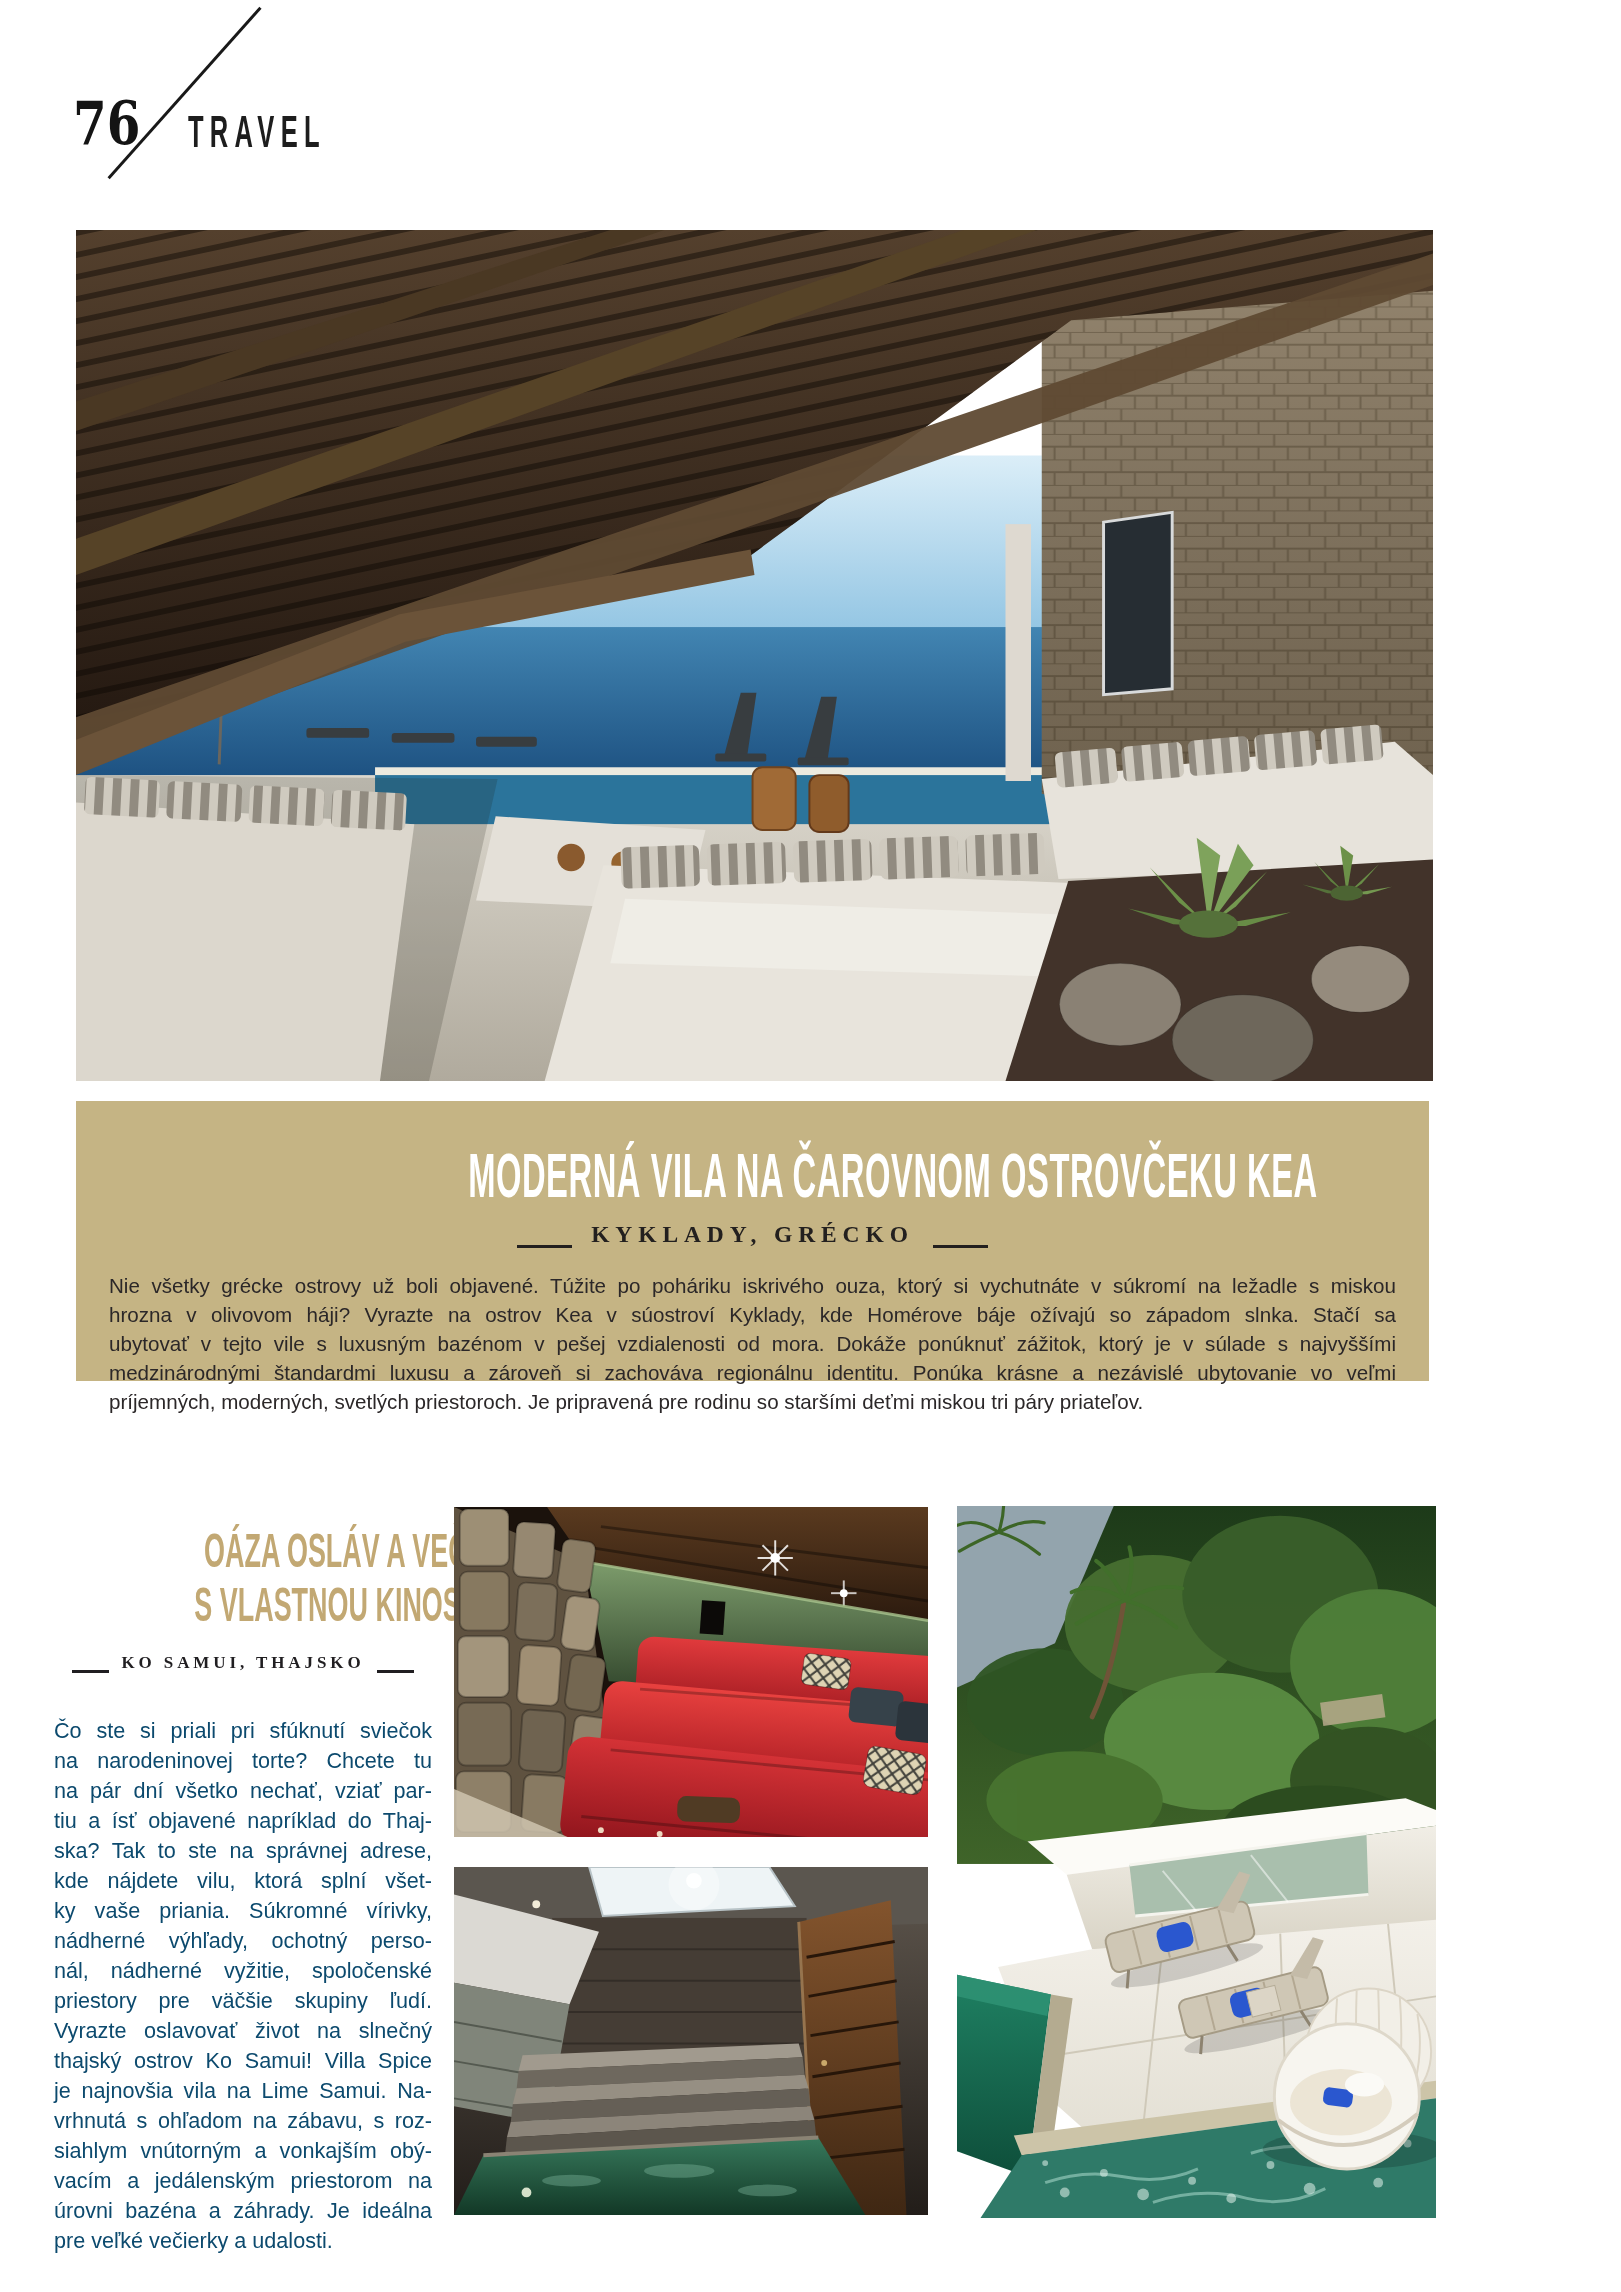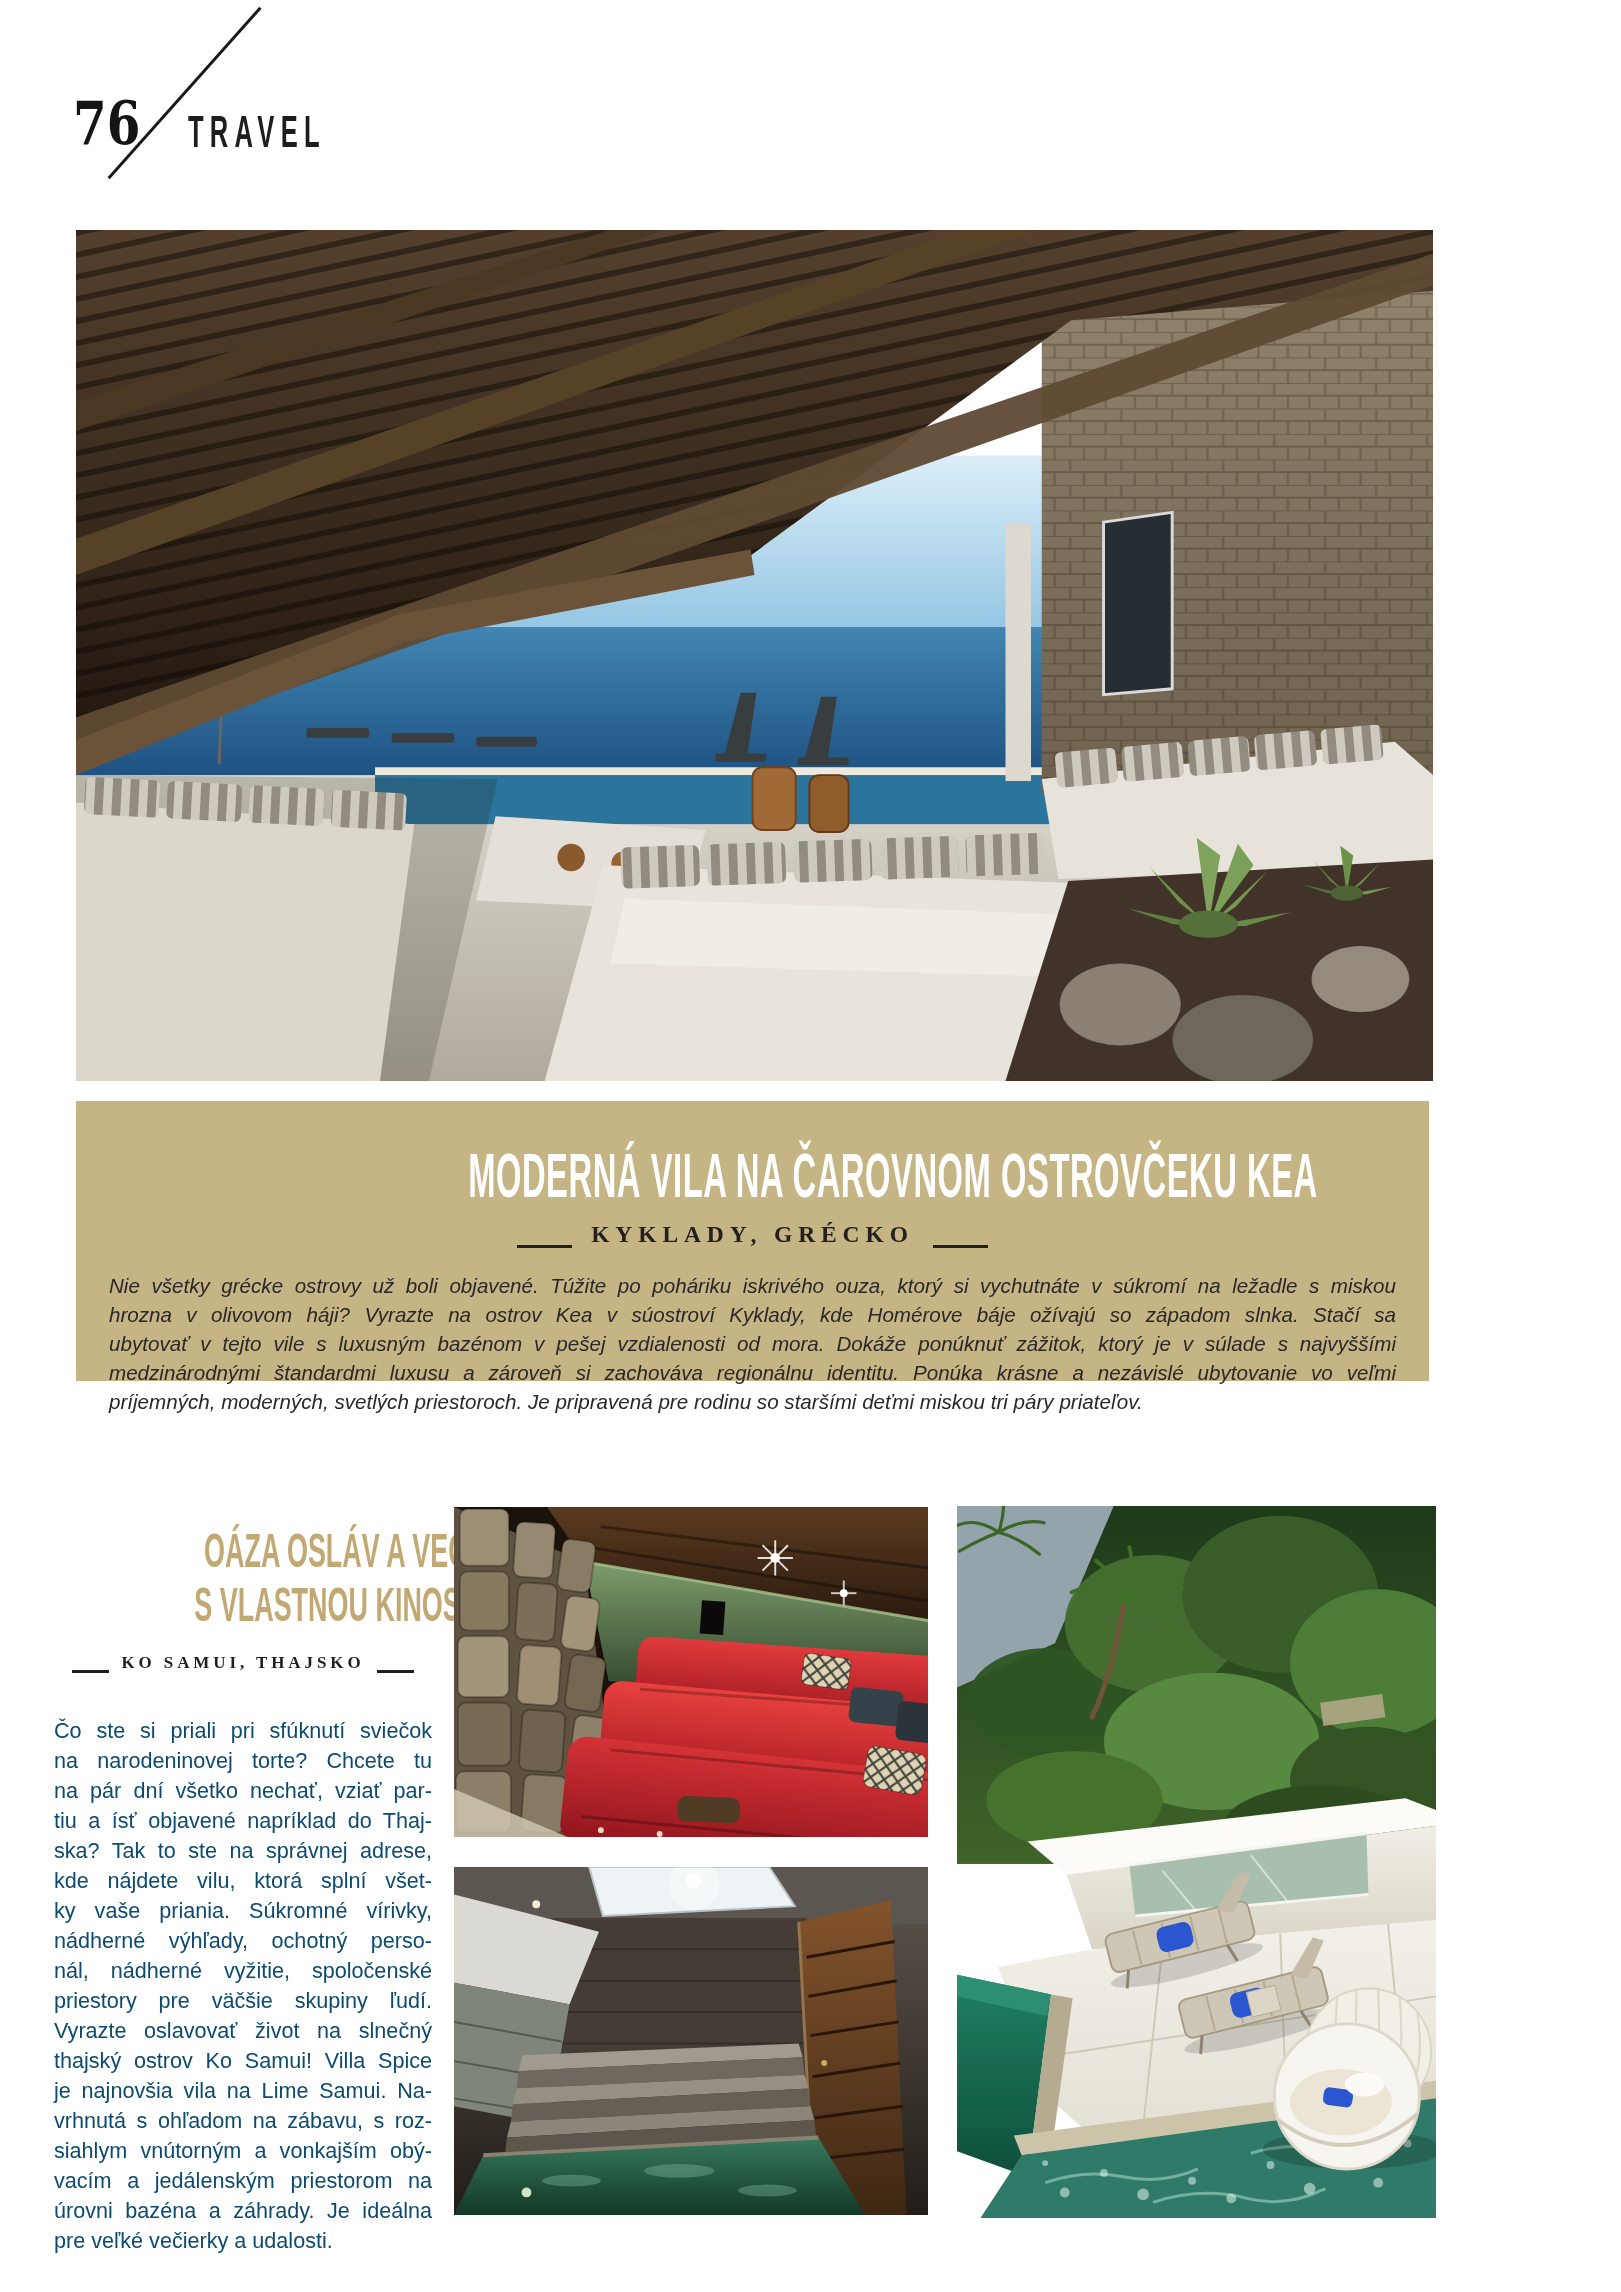--- a/index.html
+++ b/index.html
@@ -22,21 +22,21 @@
   .feature-box{position:absolute;left:76px;top:1082px;width:1353px;height:280px;background:#c5b484;margin-top:19px;}
   .feature-title{margin-top:43px;text-align:center;color:#ffffff;line-height:1;}
   .cond{display:inline-block;white-space:nowrap;transform-origin:center;}
   .feature-title .cond{font-size:63px;font-weight:bold;letter-spacing:1px;transform:scaleX(.52);}
   .dash-row{display:flex;align-items:flex-end;justify-content:center;}
   .feature-sub{margin-top:13.7px;gap:19.6px;}
   .dash{height:2.9px;background:#23201f;}
   .feature-sub .dash{width:55px;}
   .loc-text{font-family:"Liberation Serif",serif;font-weight:bold;color:#23201f;}
   .feature-sub .loc-text{font-size:23.5px;letter-spacing:5.9px;}
-  .feature-body{margin:23.5px 33px 0 33px;font-style:italic;}
+  .feature-body{margin:23.5px 33px 0 33px;}
   .feature-body .line{font-size:20.6px;line-height:29px;color:#2b2728;text-align:justify;text-align-last:justify;}
   .feature-body .line.last{text-align-last:left;}
 
   
   .story-col{position:absolute;left:54px;top:1529px;width:378px;}
   .story-title{text-align:center;color:#c2a873;line-height:43px;}
   .story-title .cond{font-size:49px;font-weight:bold;transform:scaleX(.55);}
   .story-sub{margin-top:15.7px;gap:12.7px;}
   .story-sub .dash{width:37px;background:#201e21;}
   .story-sub .loc-text{font-size:17px;letter-spacing:3.9px;color:#201e21;}

